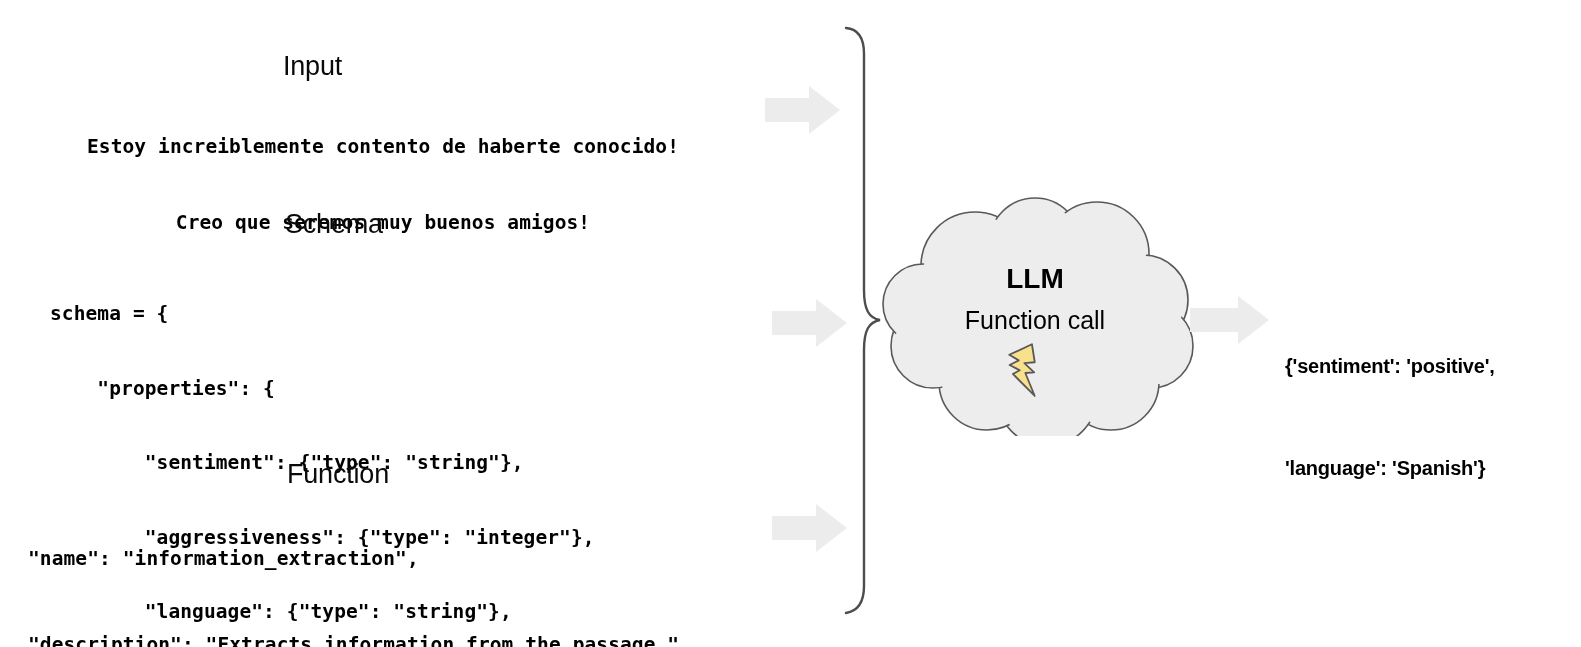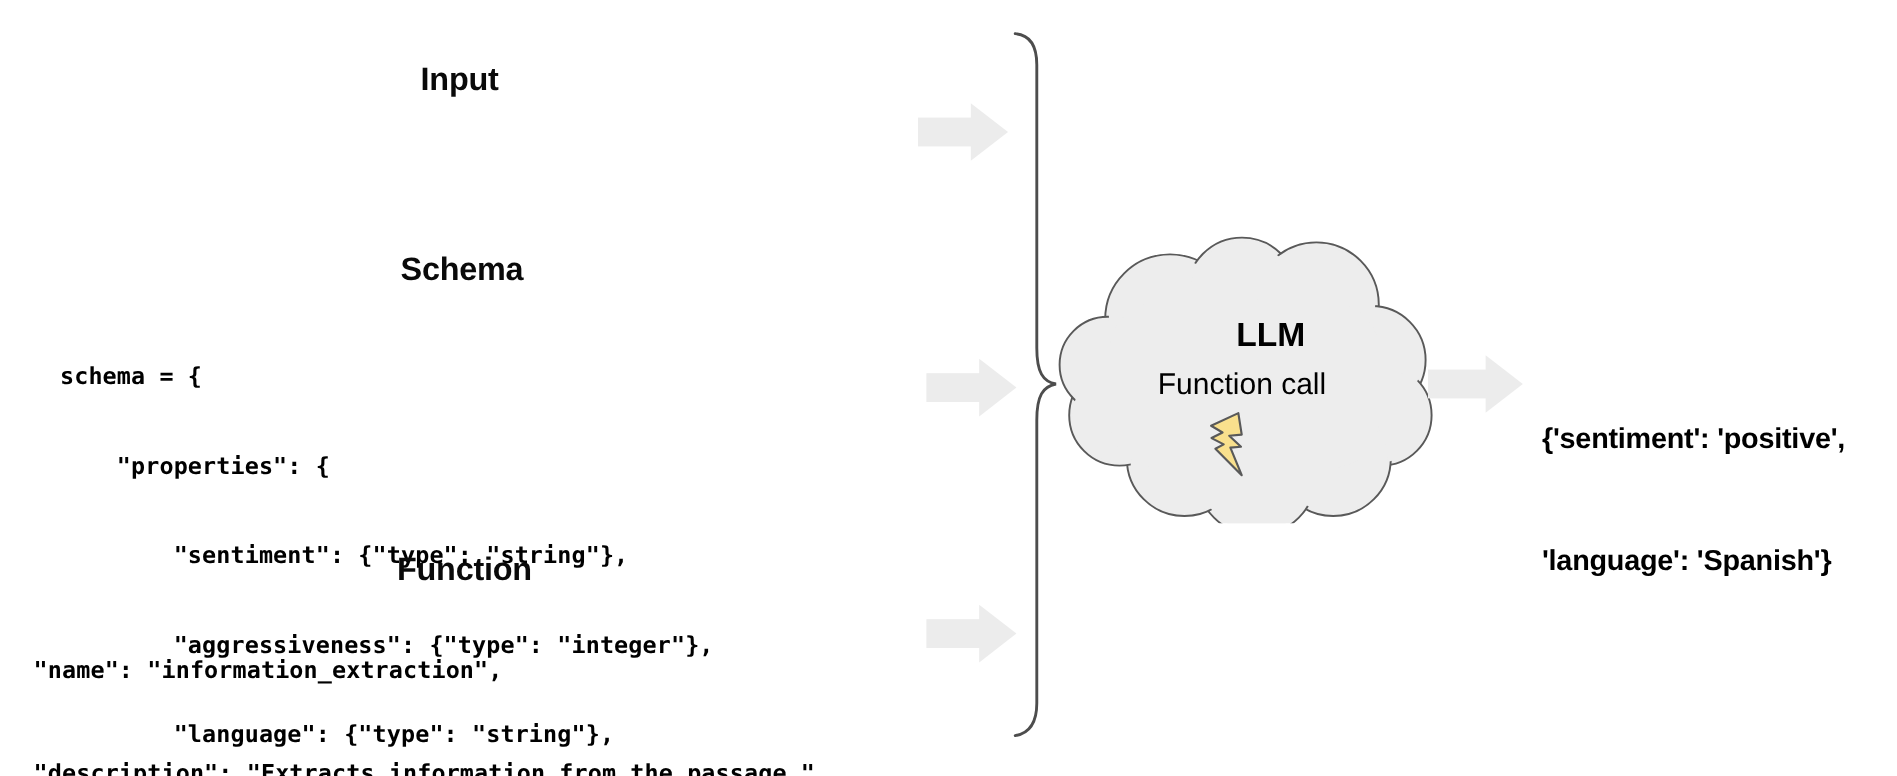--- a/index.html
+++ b/index.html
@@ -16,25 +16,24 @@
     width: 1581px;
     height: 647px;
     background: #ffffff;
     overflow: hidden;
   }
 
   
   .section-heading {
     position: absolute;
     font-family: "Liberation Sans", sans-serif;
-    font-weight: bold;
+    font-weight: normal;
     font-size: 27px;
     line-height: 32px;
     color: #0a0a0a;
-    text-align: center;
     white-space: nowrap;
     letter-spacing: -0.2px;
   }
 
   
   .code-block {
     position: absolute;
     font-family: "DejaVu Sans Mono", "Liberation Mono", monospace;
     font-weight: bold;
     font-size: 19.5px;
@@ -104,35 +103,39 @@
   }
   .bolt-svg {
     position: absolute;
   }
 
   
   #output-text {
     position: absolute;
     font-family: "Liberation Sans", sans-serif;
     font-weight: bold;
-    font-size: 24px;
+    font-size: 20px;
     line-height: 34px;
     color: #000000;
     white-space: pre;
     letter-spacing: -0.2px;
   }
   #output-text .out-line { display: block; white-space: pre; }
 </style>
 </head>
 <body>
 
 <div id="canvas">
 
   <div class="section-heading" id="input-heading" style="left:283px; top:50px; width:200px;">Input</div>
 
+  <div class="code-block centered" id="input-text" style="left:28px; top:86px; width:710px;">
+    <span class="code-line">Estoy increiblemente contento de haberte conocido!</span>
+    <span class="code-line">Creo que seremos muy buenos amigos!</span>
+  </div>
 
   <div class="block-arrow" id="arrow-input" style="left:765px; top:86px; width:75px; height:48px; background:transparent;">
     <div class="shaft" style="top:12px; width:48px; height:24px;"></div>
     <div class="head" style="left:44px; top:0px; border-width:24px 0 24px 31px;"></div>
   </div>
 
   <div class="section-heading" id="schema-heading" style="left:285px; top:208px; width:200px;">Schema</div>
 
   <div class="code-block" id="schema-code" style="left:28px; top:254px; width:710px;">
     <span class="code-line">schema = {</span>
@@ -193,21 +196,21 @@
       <circle cx="276" cy="150" r="39"></circle>
       <circle cx="236" cy="186" r="45"></circle>
       <circle cx="172" cy="200" r="47"></circle>
       <circle cx="112" cy="186" r="45"></circle>
       <circle cx="58" cy="150" r="39"></circle>
       <circle cx="48" cy="108" r="37"></circle>
       <rect x="50" y="56" width="224" height="138" rx="40"></rect>
     </g>
   </svg>
 
-  <div class="cloud-label" id="llm-label" style="left:959px; top:263px; width:200px;">LLM</div>
+  <div class="cloud-label" id="llm-label" style="left:935px; top:263px; width:200px;">LLM</div>
 
   <div class="cloud-label" id="function-call-label" style="left:935px; top:305px; width:200px;">Function call</div>
 
   <svg class="bolt-svg" id="lightning-bolt" style="left:1000px; top:342px;" width="56" height="56" viewBox="0 0 56 56">
     <path d="M 26.5 2 L 6.5 17 L 17 20.5 L 9 27 L 20 30 L 14 35 L 40 52 L 26 31.5 L 34.5 29 L 23 22 L 33 19 Z" fill="#f9e08d" stroke="#595959" stroke-width="1.8" stroke-linejoin="round" transform="rotate(12 28 28)"></path>
   </svg>
 
   <div class="block-arrow" id="arrow-output" style="left:1190px; top:296px; width:80px; height:48px; background:transparent;">
     <div class="shaft" style="top:12px; width:52px; height:24px;"></div>
     <div class="head" style="left:48px; top:0px; border-width:24px 0 24px 31px;"></div>

